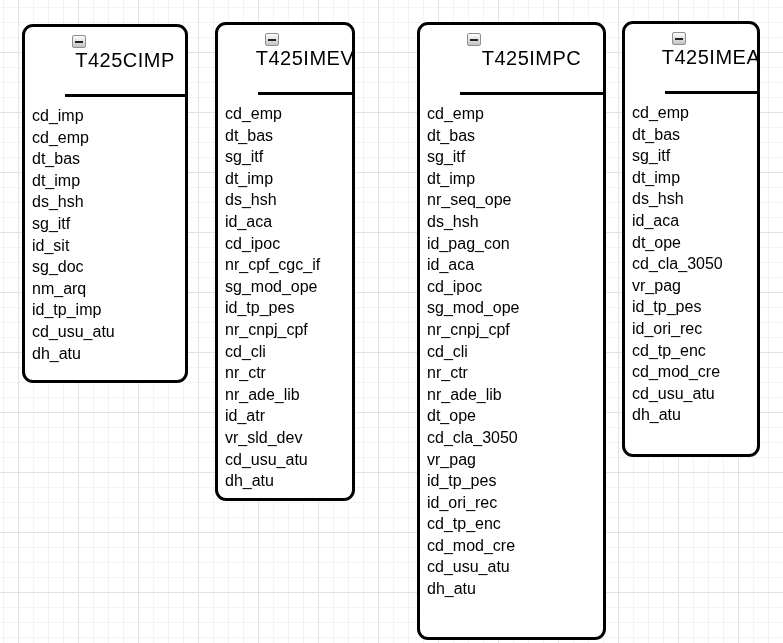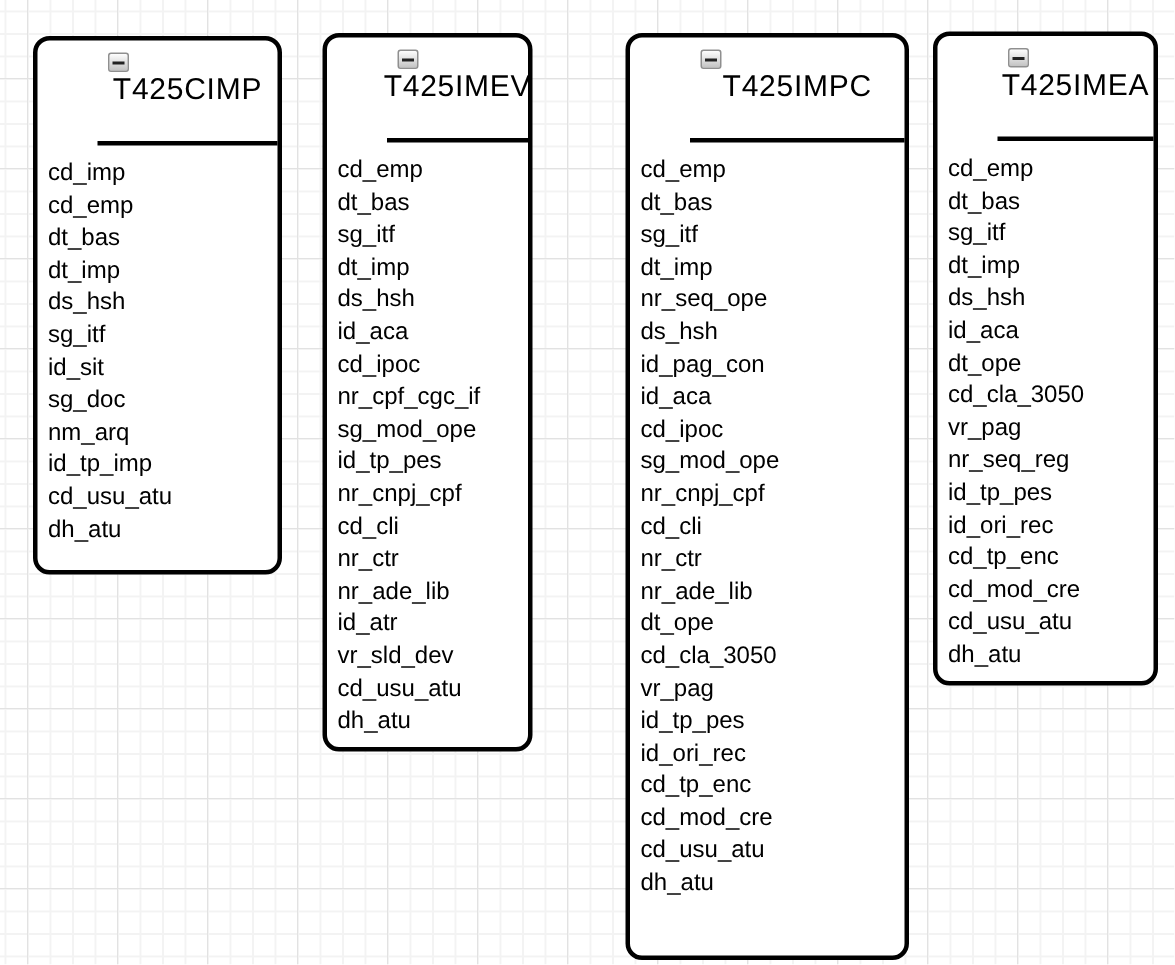--- a/index.html
+++ b/index.html
@@ -166,38 +166,37 @@
         <div class="field-row">vr_pag</div>
         <div class="field-row">id_tp_pes</div>
         <div class="field-row">id_ori_rec</div>
         <div class="field-row">cd_tp_enc</div>
         <div class="field-row">cd_mod_cre</div>
         <div class="field-row">cd_usu_atu</div>
         <div class="field-row">dh_atu</div>
       </div>
   </div>
 
-  <div class="entity" style="left:622px; top:21px; width:150px; height:436px;">
+  <div class="entity" style="left:622px; top:21px; width:138px; height:436px;">
     <div class="entity-header">
       <span class="collapse-btn">
         <span class="minus-glyph"></span>
       </span>
       <span class="entity-title">T425IMEA</span>
     </div>
     <div class="entity-fields">
         <div class="field-row">cd_emp</div>
         <div class="field-row">dt_bas</div>
         <div class="field-row">sg_itf</div>
         <div class="field-row">dt_imp</div>
         <div class="field-row">ds_hsh</div>
         <div class="field-row">id_aca</div>
         <div class="field-row">dt_ope</div>
         <div class="field-row">cd_cla_3050</div>
         <div class="field-row">vr_pag</div>
-        <div class="field-row">nr_seq_reg</div>
         <div class="field-row">id_tp_pes</div>
         <div class="field-row">id_ori_rec</div>
         <div class="field-row">cd_tp_enc</div>
         <div class="field-row">cd_mod_cre</div>
         <div class="field-row">cd_usu_atu</div>
         <div class="field-row">dh_atu</div>
       </div>
   </div>
 
 </div>

